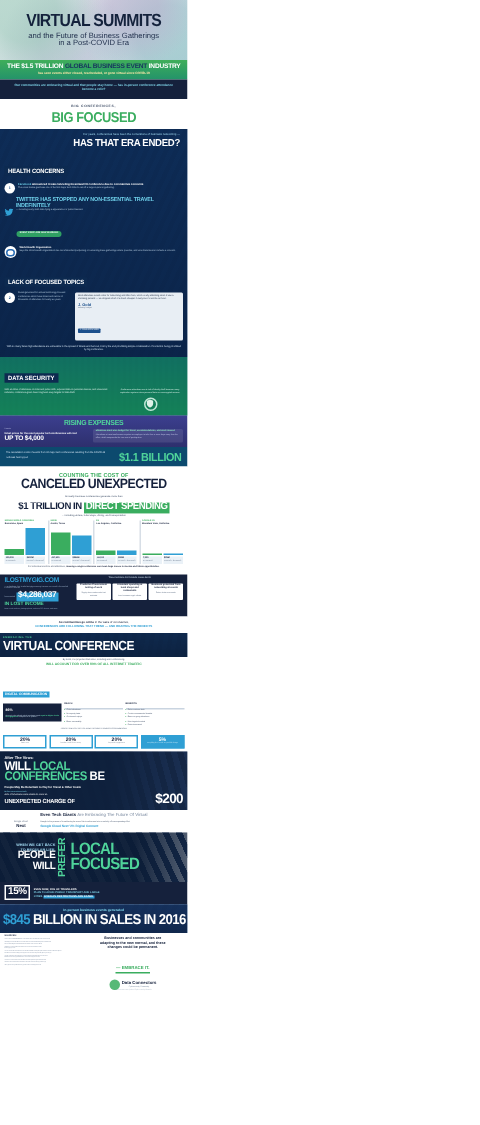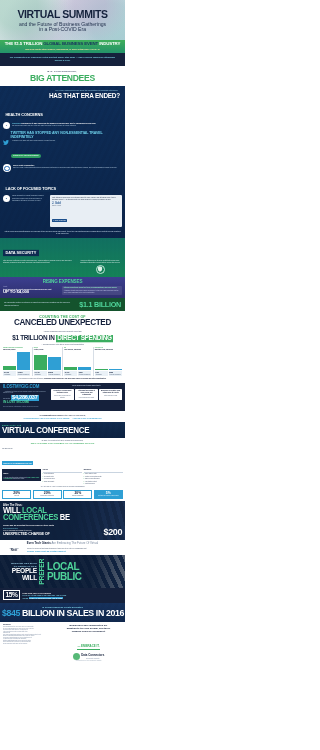--- a/index.html
+++ b/index.html
@@ -176,21 +176,21 @@
     letter-spacing:-.15px; margin-top:.6px;
   }
   .exp-r {
     flex:0 0 60px; background:rgba(255,255,255,.1); border-radius:1px; padding:1.4px 1.8px;
   }
   .exp-r .q { font-size:1.5px; line-height:2.1px; color:#8fe8c2; font-weight:bold; }
   .exp-r .b { font-size:1.3px; line-height:1.9px; color:#c6cbec; margin-top:.8px; }
 
   
   .billion {
-    background:#14532d; display:flex; align-items:center; gap:3px;
+    background:#0c4a6e; display:flex; align-items:center; gap:3px;
     padding:2.6px 4px 3px;
   }
   .billion .bl { flex:1; font-size:1.6px; line-height:2.2px; color:#cfe0ef; }
   .billion .br {
     font-size:7.2px; line-height:7.4px; font-weight:bold; color:#4fd49a;
     white-space:nowrap; letter-spacing:-.25px; transform:scaleY(1.07);
   }
 
   
   .counting { background:#ffffff; text-align:center; padding:4px 0 2.5px; }
@@ -428,21 +428,21 @@
     <div class="gl1"><span>THE </span><span>$1.5 TRILLION </span><span class="hl">GLOBAL BUSINESS EVENT</span><span> INDUSTRY</span></div>
     <div class="gl2">has seen events either closed, rescheduled, or gone virtual since COVID-19</div>
   </div>
 
   <div class="sec navyq">
     <p>Our communities are embracing virtual and that people stay home — has in-person conference attendance become a relic?</p>
   </div>
 
   <div class="sec bigprob">
     <div class="kick">BIG CONFERENCES,</div>
-    <div class="main">BIG ATTENDEES</div>
+    <div class="main">BIG FOCUSED</div>
   </div>
 
   <div class="sec bluephoto">
 
     <div class="prob-q">
       <div class="l1">For years, conferences have been the cornerstone of business networking —</div>
       <div class="l2">HAS THAT ERA ENDED?</div>
     </div>
 
     <div style="padding:0 3px;">
@@ -777,21 +777,21 @@
   <div class="sec plsec">
     <div class="pl-a">
       <div class="s">WHEN WE GET BACK</div>
       <div class="s2">TO REGULAR LIFE,</div>
       <div class="big">PEOPLE</div>
       <div class="big">WILL</div>
     </div>
     <div class="pl-v">PREFER</div>
     <div class="pl-b">
       <div class="big">LOCAL</div>
-      <div class="big">PUBLIC</div>
+      <div class="big">FOCUSED</div>
     </div>
   </div>
 
   <div class="sec fifteen">
     <div class="fl">15%</div>
     <div class="fr">
       <div class="r1">EVEN NOW, 15% OF TRAVELERS</div>
       <div class="r2">PLAN TO AVOID PUBLIC TRANSPORT AND LARGE</div>
       <div class="r3"><span>CITIES </span><span class="hl">EVEN AS RESTRICTIONS ARE EASED</span></div>
     </div>

